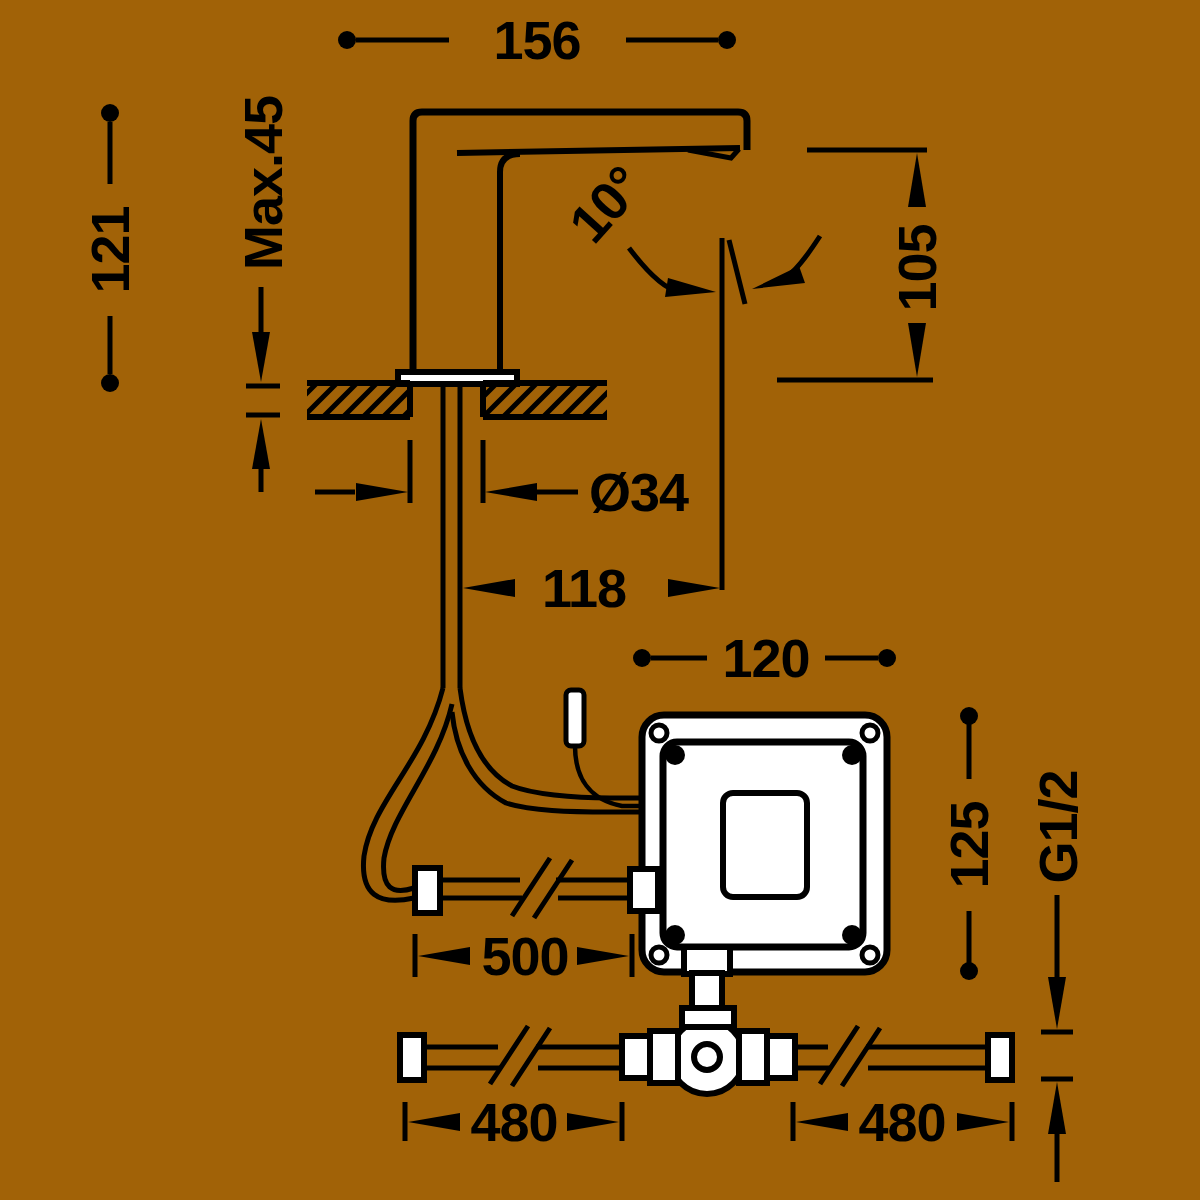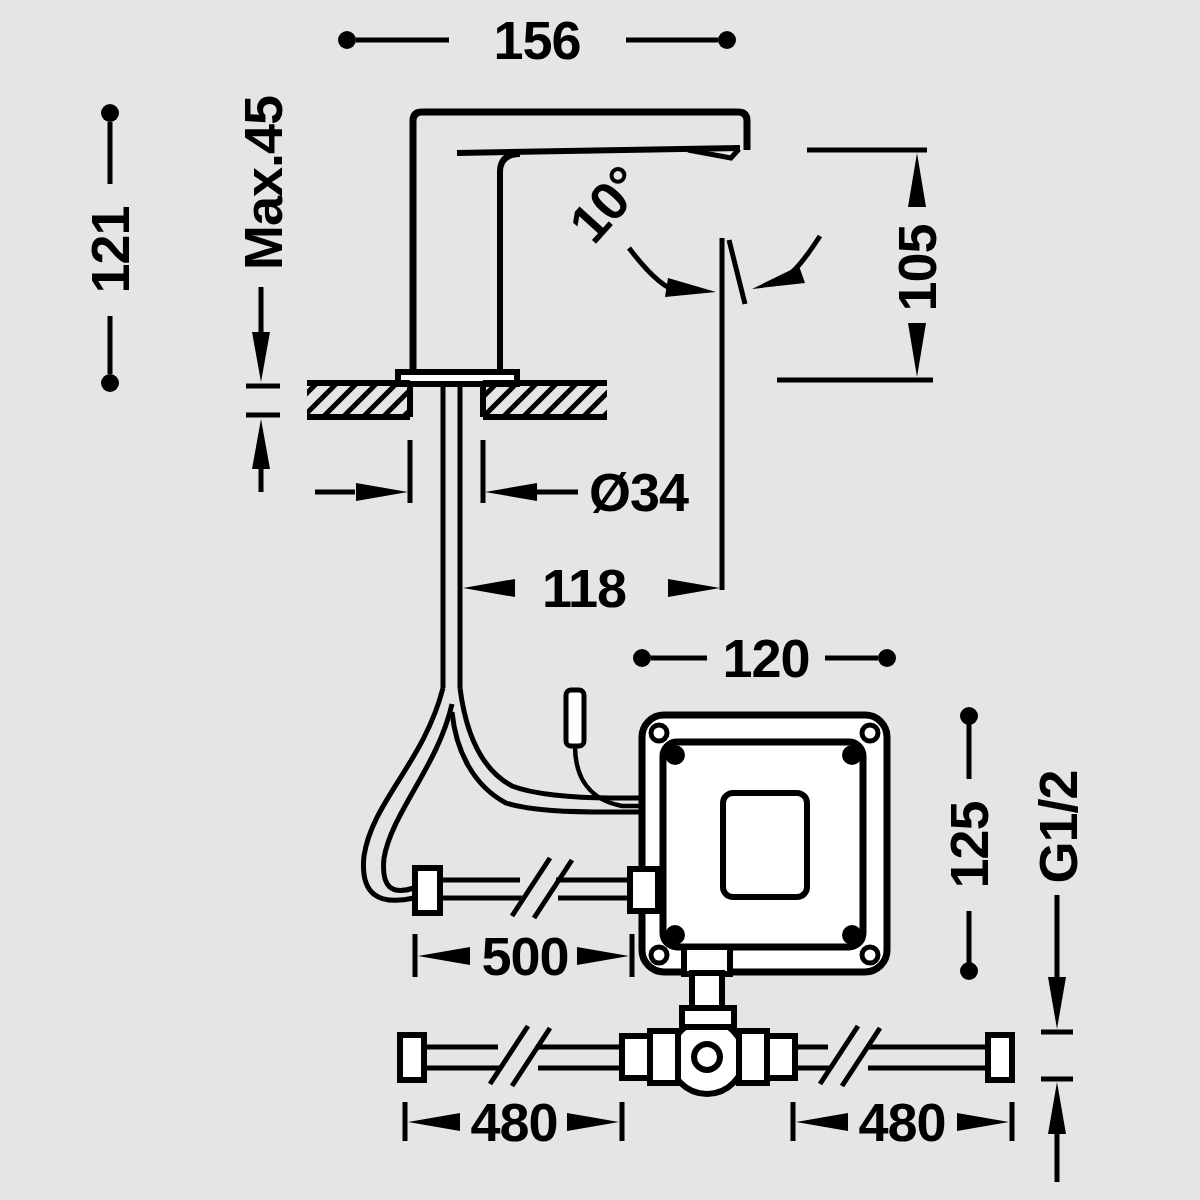--- a/index.html
+++ b/index.html
@@ -1,16 +1,16 @@
 <!DOCTYPE html>
 <html><head>
 <meta charset="utf-8">
 <style>
   html,body{margin:0;padding:0;background:#ffffff;}
-  .stage{width:1200px;height:1200px;position:relative;background:#e5e5e5;}
+  .stage{width:1200px;height:1200px;position:relative;background:#a16207;}
   svg{display:block;}
   .dim{font-family:"Liberation Sans","DejaVu Sans",sans-serif;font-weight:bold;font-size:54px;fill:#000;letter-spacing:-1px;}
   .ln{stroke:#000;fill:none;}
   .w7{stroke-width:7;}
   .w6{stroke-width:6;}
   .w5{stroke-width:5;}
   .w4{stroke-width:4.5;}
   .fw{fill:#fff;stroke:#000;}
   .blk{fill:#000;stroke:none;}
 </style>

